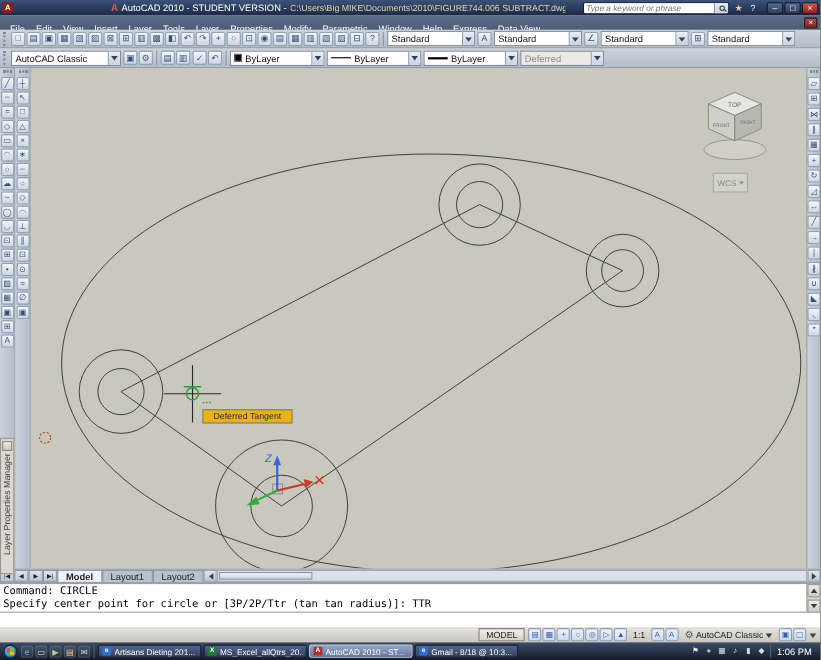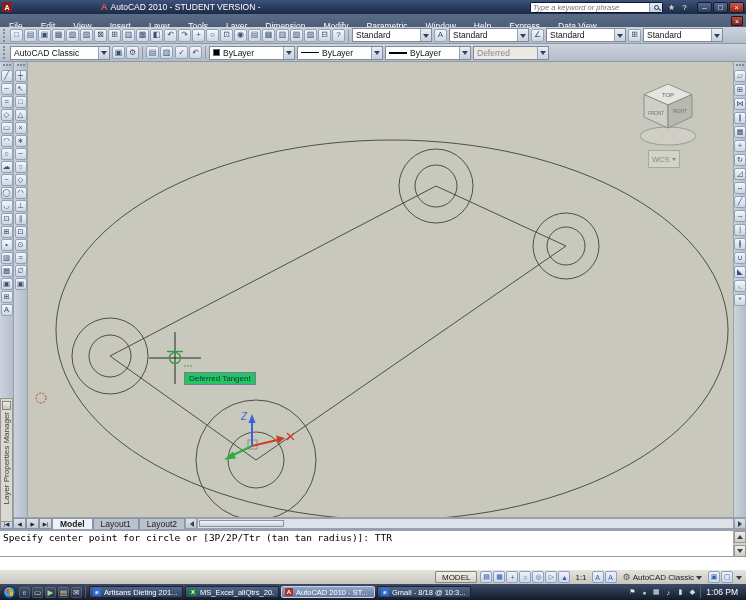--- a/index.html
+++ b/index.html
@@ -26,21 +26,21 @@
   .mag::after{content:"";position:absolute;width:3px;height:1px;background:#2c3c52;transform:rotate(45deg);right:-3px;bottom:-1px}
   .ic-strip{display:flex;gap:2px;align-items:center}
   .ic-icon{width:11px;height:11px;display:flex;align-items:center;justify-content:center;font-size:8px}
   .winbtns{display:flex;gap:1px;margin-left:4px}
   .wb{width:15px;height:11px;display:flex;align-items:center;justify-content:center;font-size:8px;color:#fff;
     background:linear-gradient(#5a6b8a,#2c3c5c);border:1px solid #121d30;border-radius:2px}
   .wb.close{background:linear-gradient(#d0584a,#8e2418)}
 
   
   .menubar{position:absolute;left:0;top:14px;width:746px;height:23px;
-    background:linear-gradient(#5b6c86,#41526c);display:flex;align-items:center;padding:6px 4px;gap:8px}
+    background:linear-gradient(#5b6c86,#41526c);display:flex;align-items:center;padding:6px 4px;gap:0}
   .menu-item{color:#fff;font-size:8.5px;padding:0 5px;height:13px;display:flex;align-items:center;cursor:default}
   .doc-close{margin-left:auto;width:12px;height:10px;background:linear-gradient(#b05048,#7c221a);
     color:#fff;font-size:7px;display:flex;align-items:center;justify-content:center;border:1px solid #3a0e0a;border-radius:1px}
 
   
   .tbrow{position:absolute;left:0;width:746px;background:linear-gradient(#ccd3dd,#b3bcc9);
     border-bottom:1px solid #8e98a6;display:flex;align-items:center;gap:2px;padding:0 2px}
   .tbrow1{top:27px;height:17px}
   .tbrow2{top:44px;height:18px}
   .grip-v{width:4px;height:13px;border-left:2px dotted #7f8a99;margin:0 1px;flex:0 0 auto}
@@ -71,23 +71,23 @@
   .stripR{left:733px;width:13px;border-left:1px solid #98a2b0}
   .grip-h{width:8px;height:3px;border-top:2px dotted #7f8a99;margin-bottom:2px;flex:0 0 auto}
   .v-strip .tb-icon{width:12px;height:12px;font-size:7.5px}
   .palette-tab{position:absolute;left:0;top:336px;width:13px;height:124px;background:#dbd8d2;
     border:1px solid #9a968e;display:flex;flex-direction:column;align-items:center;padding-top:2px;gap:2px;z-index:3}
   .pt-icon{width:9px;height:9px;background:linear-gradient(#f0eee9,#c9c4bb);border:1px solid #8a867e;flex:0 0 auto}
   .pt-label{writing-mode:vertical-rl;transform:rotate(180deg);font-size:8px;color:#44403a;line-height:1}
 
   .canvas{position:absolute;left:28px;top:0;width:705px;height:455px;background:#c8c9bc;overflow:hidden}
   .geom{position:absolute;left:0;top:0}
-  .tooltip{position:absolute;left:156px;top:310px;background:#22c55e;border:1px solid #767d94;
-    color:#1d2c50;font-size:8px;padding:1px 4px;white-space:nowrap;z-index:2}
-  .wcs-btn{position:absolute;left:620px;top:88px;height:11px;display:flex;align-items:center;gap:2px;
+  .tooltip{position:absolute;left:156px;top:310px;background:#eab308;border:1px solid #767d94;
+    color:#1d2c50;font-size:8px;padding:1px 9px;white-space:nowrap;z-index:2}
+  .wcs-btn{position:absolute;left:620px;top:95px;height:11px;display:flex;align-items:center;gap:2px;
     padding:8px 3px;border:1px solid #a8a8a0;color:#888880;font-size:7.5px;background:rgba(230,230,225,0.35)}
   .wcs-btn::after{content:"";border:2.5px solid transparent;border-top:3px solid #888880;margin-top:3px}
 
   
   .tabrow{position:absolute;left:0;top:517px;width:746px;height:12px;background:#c4cbd5;
     border-top:1px solid #98a2b0;display:flex;align-items:stretch}
   .tnav{width:13px;font-size:5.5px;background:linear-gradient(#dde3ea,#bfc8d3);border:1px solid #8a94a2;
     display:flex;align-items:center;justify-content:center;color:#223;flex:0 0 auto}
   .ltabs{display:flex;flex:0 0 auto}
   .ltab{padding:0 7px;font-size:8.5px;background:#b9c1cd;border:1px solid #8a94a2;border-bottom:none;
@@ -156,20 +156,21 @@
 </style>
 </head>
 <body>
 
 <div class="screen">
 
   <div class="titlebar">
     <div class="app-icon">A</div>
     <span class="acad-logo">A</span>
     <span class="t-title">AutoCAD 2010 - STUDENT VERSION -</span>
+    <span class="t-path">C:\Users\Big MIKE\Documents\2010\FIGURE744.006 SUBTRACT.dwg</span>
     <div class="t-spacer"></div>
     <div class="search">
       <input class="search-input" placeholder="Type a keyword or phrase" style="">
       <div class="search-btn">
           <span class="mag"></span>
         </div>
     </div>
     <div class="ic-strip">
         <div class="ic-icon" style="color: rgb(230, 214, 164);">★</div>
         <div class="ic-icon" style="color: rgb(255, 255, 255);">?</div>
@@ -182,21 +183,21 @@
   </div>
 
   <div class="menubar">
       <div class="menu-item">File</div>
       <div class="menu-item">Edit</div>
       <div class="menu-item">View</div>
       <div class="menu-item">Insert</div>
       <div class="menu-item">Layer</div>
       <div class="menu-item">Tools</div>
       <div class="menu-item">Layer</div>
-      <div class="menu-item">Dimension</div>
+      <div class="menu-item">Properties</div>
       <div class="menu-item">Modify</div>
       <div class="menu-item">Parametric</div>
       <div class="menu-item">Window</div>
       <div class="menu-item">Help</div>
       <div class="menu-item">Express</div>
       <div class="menu-item">Data View</div>
     </div>
   <div class="doc-close" style="position:absolute;right:3px;top:16px;z-index:5">×</div>
 
   <div class="tbrow tbrow1">
@@ -456,20 +457,21 @@
       <div class="hs-btn left"></div>
       <div class="hs-track">
         <div class="hs-thumb"></div>
       </div>
       <div class="hs-btn right"></div>
     </div>
   </div>
 
   <div class="cmd">
     <div class="cmd-hist">
+      <div>Command: CIRCLE</div>
       <div>Specify center point for circle or [3P/2P/Ttr (tan tan radius)]: TTR</div>
     </div>
     <div class="cmd-scroll">
       <div class="cs-btn up"></div>
       <div class="cs-btn down"></div>
     </div>
   </div>
 
   <div class="statusbar">
     <div class="sb-spacer"></div>

